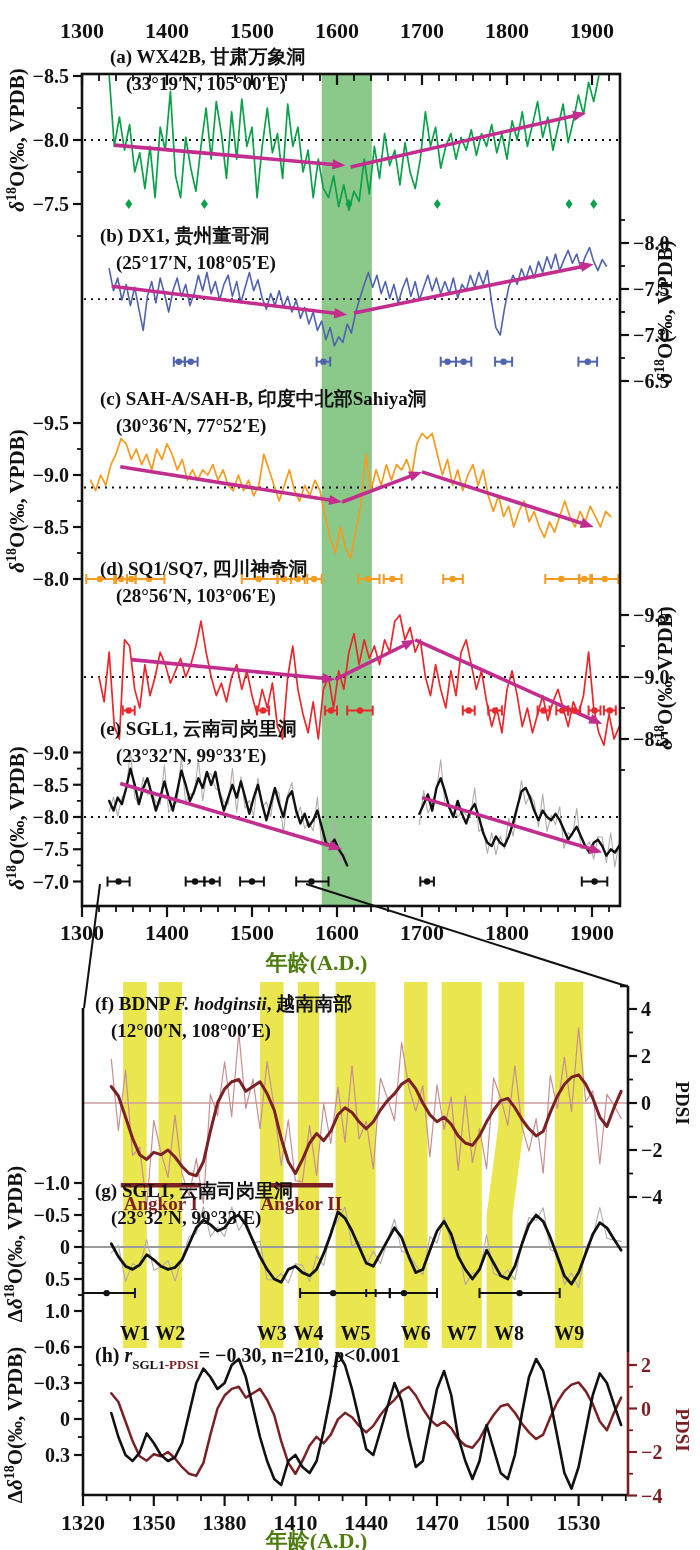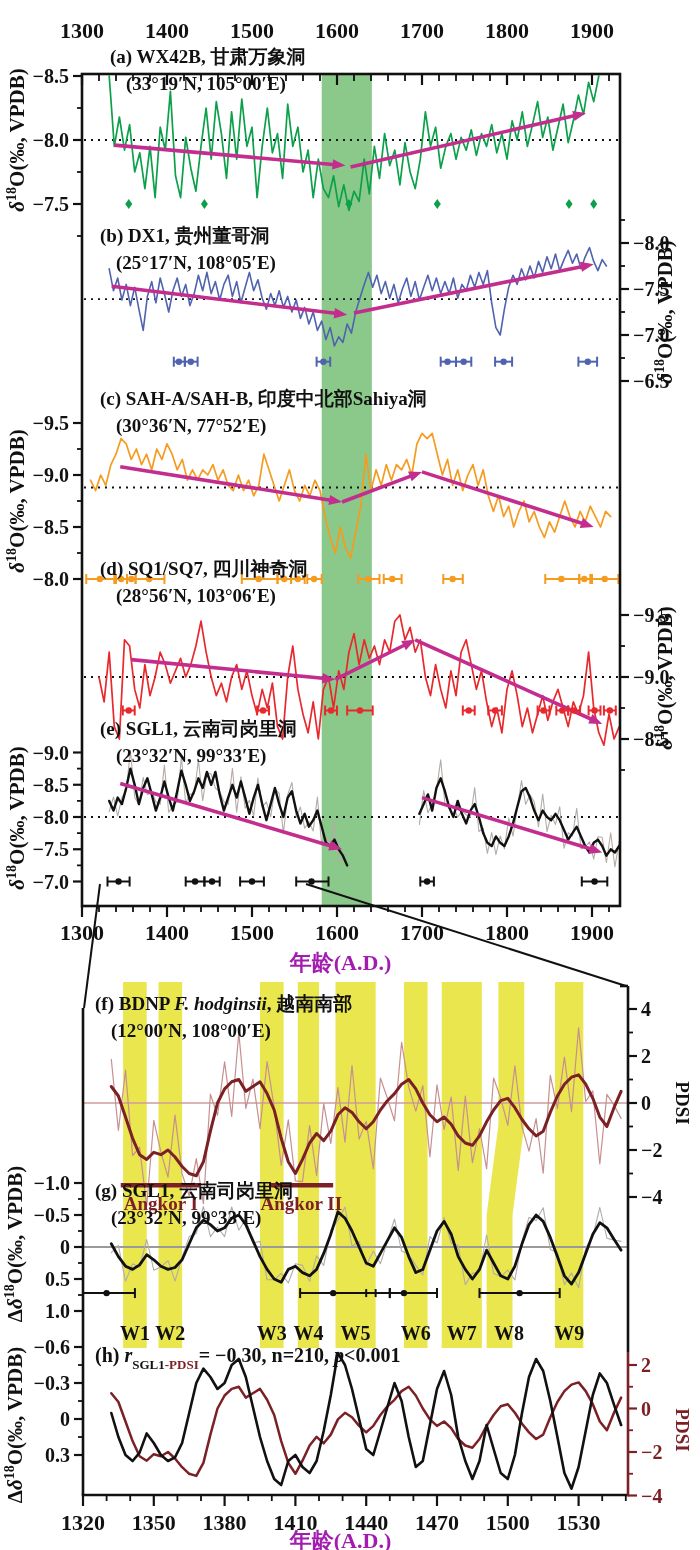--- a/index.html
+++ b/index.html
@@ -1,20 +1,20 @@
 <!DOCTYPE html>
 <html><head>
 <meta charset="utf-8">
 <style>
   html,body{margin:0;padding:0;background:#ffffff;}
   #canvas{position:relative;width:700px;height:1550px;background:#ffffff;overflow:hidden;
           font-family:"Liberation Serif","DejaVu Serif",serif;}
   #fig{position:absolute;left:0;top:0;}
   .xlabel{position:absolute;left:0;width:633px;text-align:center;font-weight:bold;
-          font-size:22px;color:#a21caf;font-family:"Liberation Serif","DejaVu Serif",serif;padding-left:24px;}
+          font-size:22px;color:#4d7c0f;font-family:"Liberation Serif","DejaVu Serif",serif;}
   #xlabel-top{top:948px;}
   #xlabel-bottom{top:1526px;}
 </style>
 </head>
 <body>
 
 <div id="canvas">
   <svg id="fig" width="700" height="1550" viewBox="0 0 700 1550">
       <defs>
         <clipPath id="clipTop">

